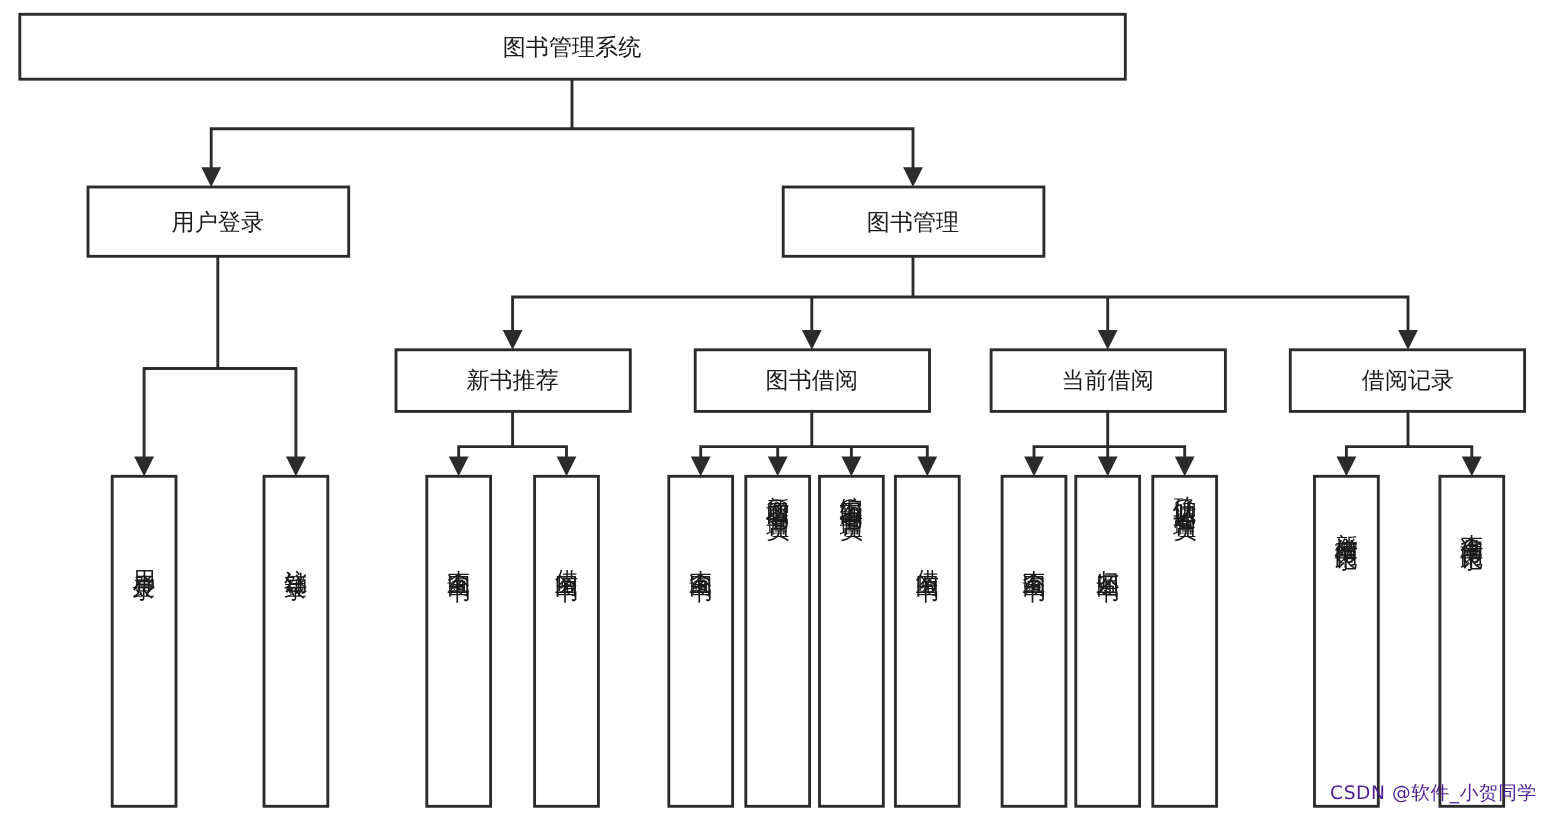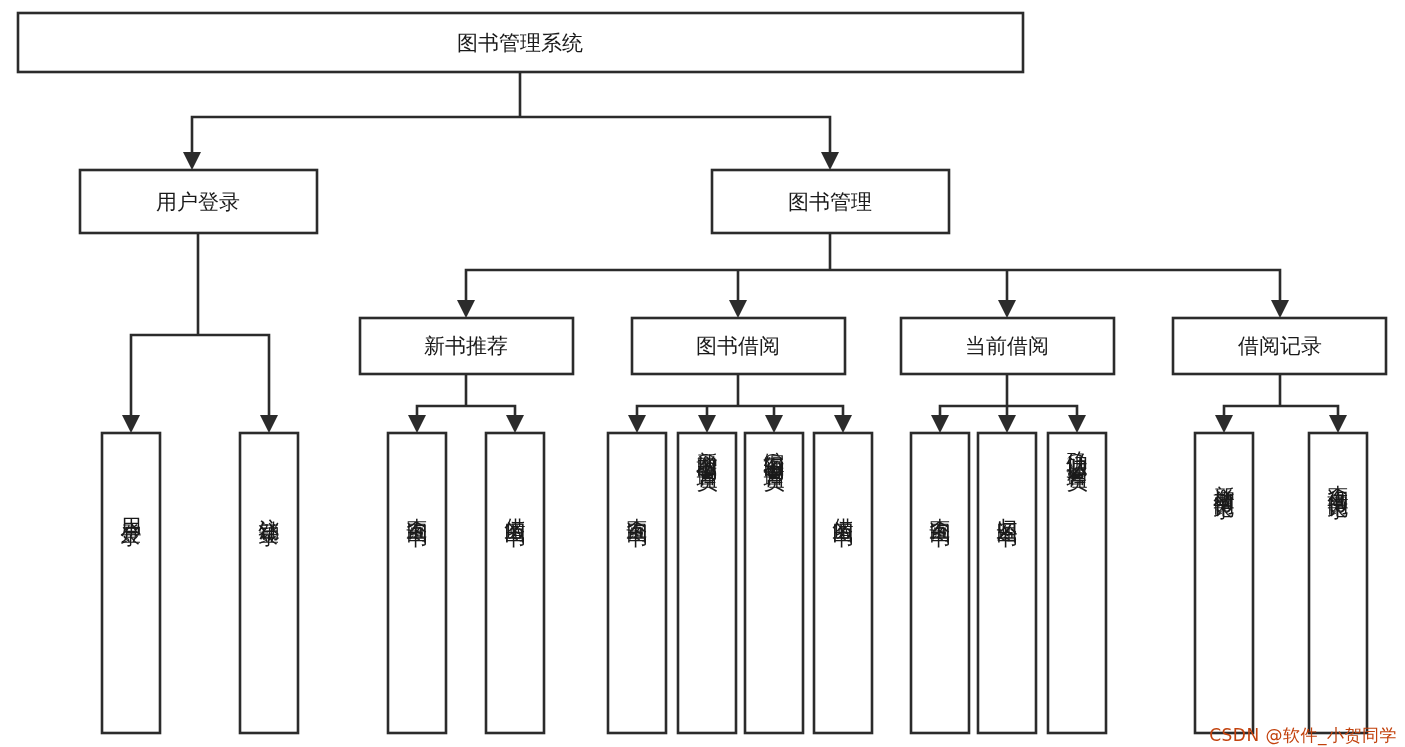--- a/index.html
+++ b/index.html
@@ -55,24 +55,24 @@
     font-size: 21px;
     fill: #1a1a1a;
     text-anchor: middle;
     writing-mode: vertical-rl;
     glyph-orientation-vertical: 0;
     letter-spacing: 3px;
   }
   .watermark {
     position: absolute;
     right: 8px;
-    bottom: 0;
+    bottom: 15px;
     font-family: "DejaVu Sans", "Liberation Sans", sans-serif;
     font-size: 17px;
-    color: #c2410c;
+    color: #4c1d95;
     letter-spacing: 0.5px;
     white-space: nowrap;
     pointer-events: none;
   }
 </style>
 </head>
 <body>
 
 <div id="diagram-root">
 

